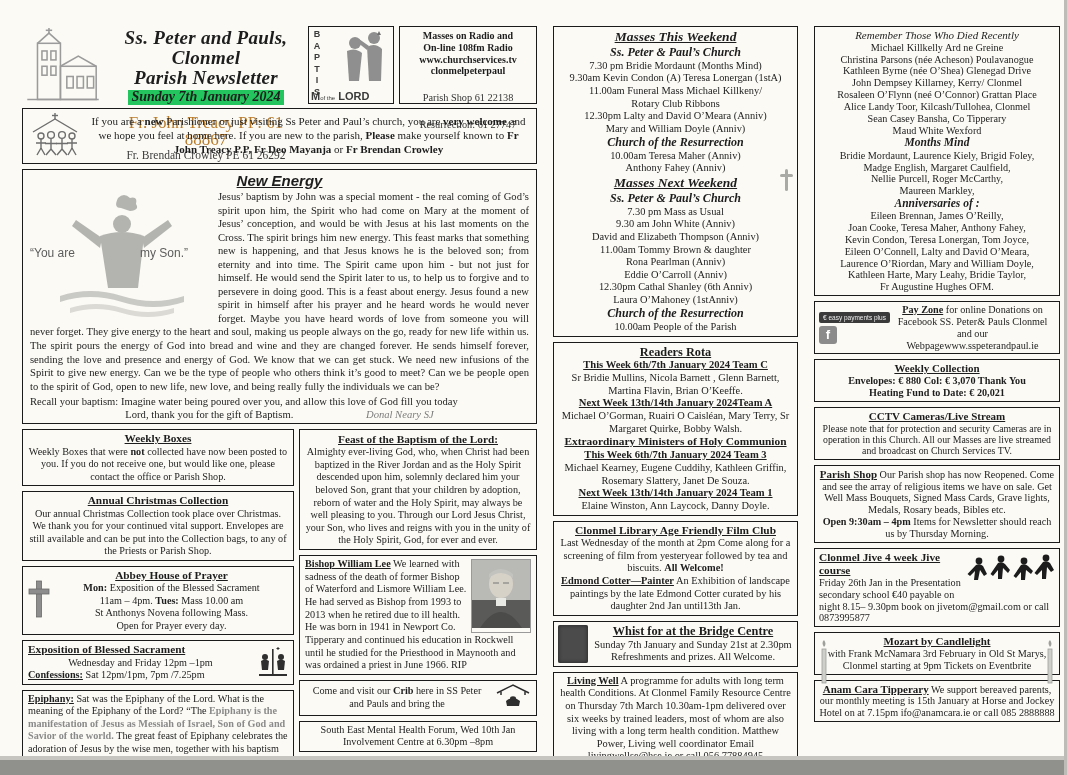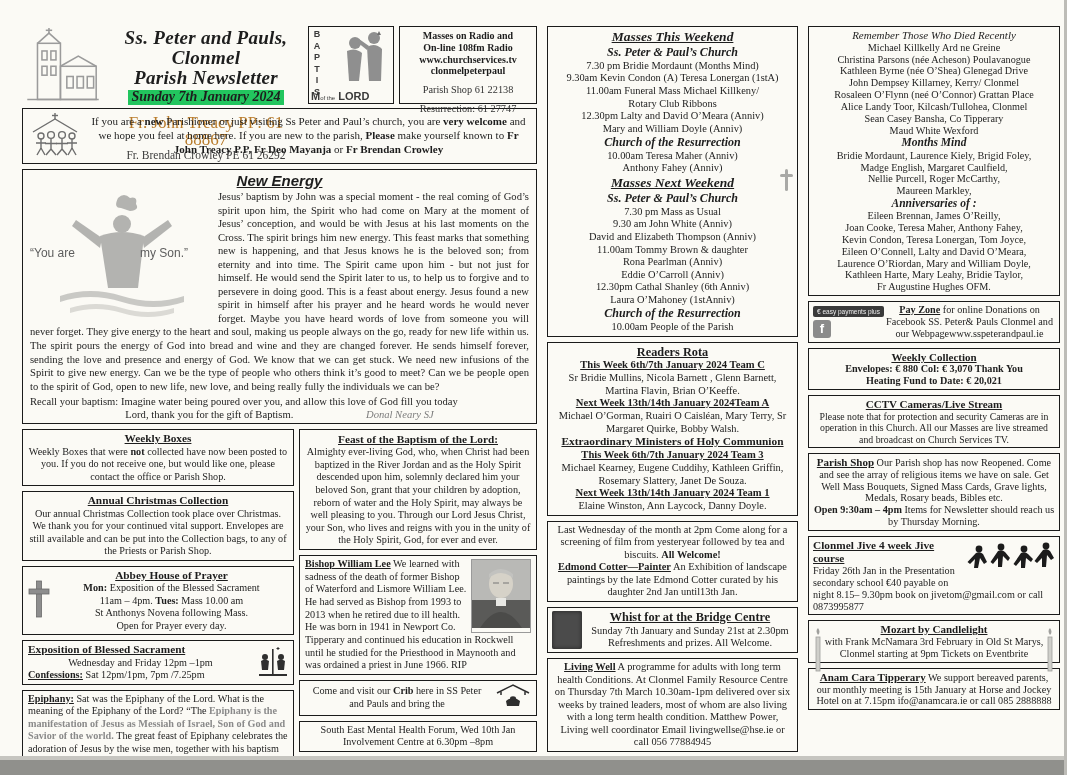--- a/index.html
+++ b/index.html
@@ -5,21 +5,21 @@
   * { margin:0; padding:0; box-sizing:border-box; }
   html,body { background:#e8e7e2; }
   .page {
     position:relative; width:1067px; height:775px; margin:0 auto;
     background:#fbfaf5; overflow:hidden;
     font-family:"Liberation Serif","DejaVu Serif",serif; color:#1d1d1d;
   }
   .scan-bottom { position:absolute; left:0; right:0; bottom:0; height:15px; background:#90908c; }
   .scan-bottom2 { position:absolute; left:0; right:0; bottom:15px; height:4px; background:#c6c5c0; }
   .scan-right { position:absolute; top:0; bottom:0; right:0; width:3px; background:#bdbcb7; }
-  .content { position:absolute; top:26px; left:22px; display:flex; gap:10px; width:1038px; }
+  .content { position:absolute; top:26px; left:22px; display:flex; gap:16px; width:1038px; }
   .box { border:1.6px solid #1a1a1a; padding:2px 5px; margin-bottom:5px; background:transparent; }
   .c { text-align:center; }
   .b { font-weight:bold; }
   .u { text-decoration:underline; }
   .gray { color:#8a8a8a; }
 
   
   .left-half { width:515px; }
   .header-row { display:flex; gap:5px; height:78px; margin-bottom:4px; }
   .church-wrap { width:82px; display:flex; align-items:center; justify-content:center; }
@@ -28,21 +28,21 @@
   .date-line { display:inline-block; font-size:14px; font-weight:bold; font-style:italic; background:#22c55e; padding:0 4px; margin-top:2px; }
   .priest1 { font-size:17px; color:#b97c2c; margin-top:9px; }
   .priest2 { font-size:11.5px; color:#3c3c3c; }
   .baptism-box { position:relative; width:86px; border:1.6px solid #1a1a1a; overflow:hidden; }
   .bap-vert { position:absolute; left:3px; top:2px; writing-mode:vertical-lr; text-orientation:upright; font-family:"Liberation Sans",sans-serif; font-size:9px; font-weight:bold; letter-spacing:1.5px; color:#3a3a3a; }
   .bap-bottom { position:absolute; left:2px; bottom:1px; font-family:"Liberation Sans",sans-serif; font-weight:bold; color:#3a3a3a; font-size:11px; }
   .bap-of { font-size:6px; font-weight:normal; }
   .bap-fig { position:absolute; right:2px; top:2px; }
   .radio-box { width:138px; border:1.6px solid #1a1a1a; text-align:center; font-size:10px; line-height:1.18; padding-top:3px; }
   .radio-top { font-weight:bold; }
-  .radio-sub { margin-top:7px; font-size:10.3px; color:#333; }
+  .radio-sub { margin-top:15px; font-size:10.3px; color:#333; }
 
   .welcome-box { display:flex; align-items:center; gap:6px; padding:3px 6px; }
   .welcome-text { flex:1; font-size:11px; line-height:1.25; text-align:center; }
 
   .new-energy { padding:2px 7px 3px 7px; }
   .ne-title { text-align:center; font-family:"Liberation Sans",sans-serif; font-style:italic; font-weight:bold; font-size:15px; text-decoration:underline; margin-bottom:1px; }
   .ne-illu { float:left; position:relative; width:182px; height:128px; margin:2px 6px 0 0; }
   .ne-q { position:absolute; top:54px; font-family:"Liberation Sans",sans-serif; font-weight:normal; font-size:12px; color:#5d5d5d; }
   .ne-q1 { left:0; } .ne-q2 { right:24px; }
   .ne-body { font-size:10.6px; line-height:1.28; text-align:justify; }
@@ -346,20 +346,21 @@
         <div class="rota-sub">Next Week 13th/14th January 2024Team A</div>
         <div class="rota-names">Michael O’Gorman, Ruairi O Caisléan, Mary Terry, Sr Margaret Quirke, Bobby Walsh.</div>
         <div class="rota-sub" style="font-size:11.4px">Extraordinary Ministers of Holy Communion</div>
         <div class="rota-sub">This Week 6th/7th January 2024 Team 3</div>
         <div class="rota-names">Michael Kearney, Eugene Cuddihy, Kathleen Griffin, Rosemary Slattery, Janet De Souza.</div>
         <div class="rota-sub">Next Week 13th/14th January 2024 Team 1</div>
         <div class="rota-names">Elaine Winston, Ann Laycock, Danny Doyle.</div>
       </div>
 
       <div class="box">
+        <div class="b u c" style="font-size:11.4px">Clonmel Library Age Friendly Film Club</div>
         <div class="c">
           <span>Last Wednesday of the month at 2pm Come along for a screening of film from yesteryear followed by tea and biscuits. </span><span class="b">All Welcome!</span>
         </div>
         <div class="c">
           <span class="b u">Edmond Cotter—Painter</span><span> An Exhibition of landscape paintings by the late Edmond Cotter curated by his daughter 2nd Jan until13th Jan.</span>
         </div>
       </div>
 
       <div class="box whist-box">
         <span class="whist-img"></span>

